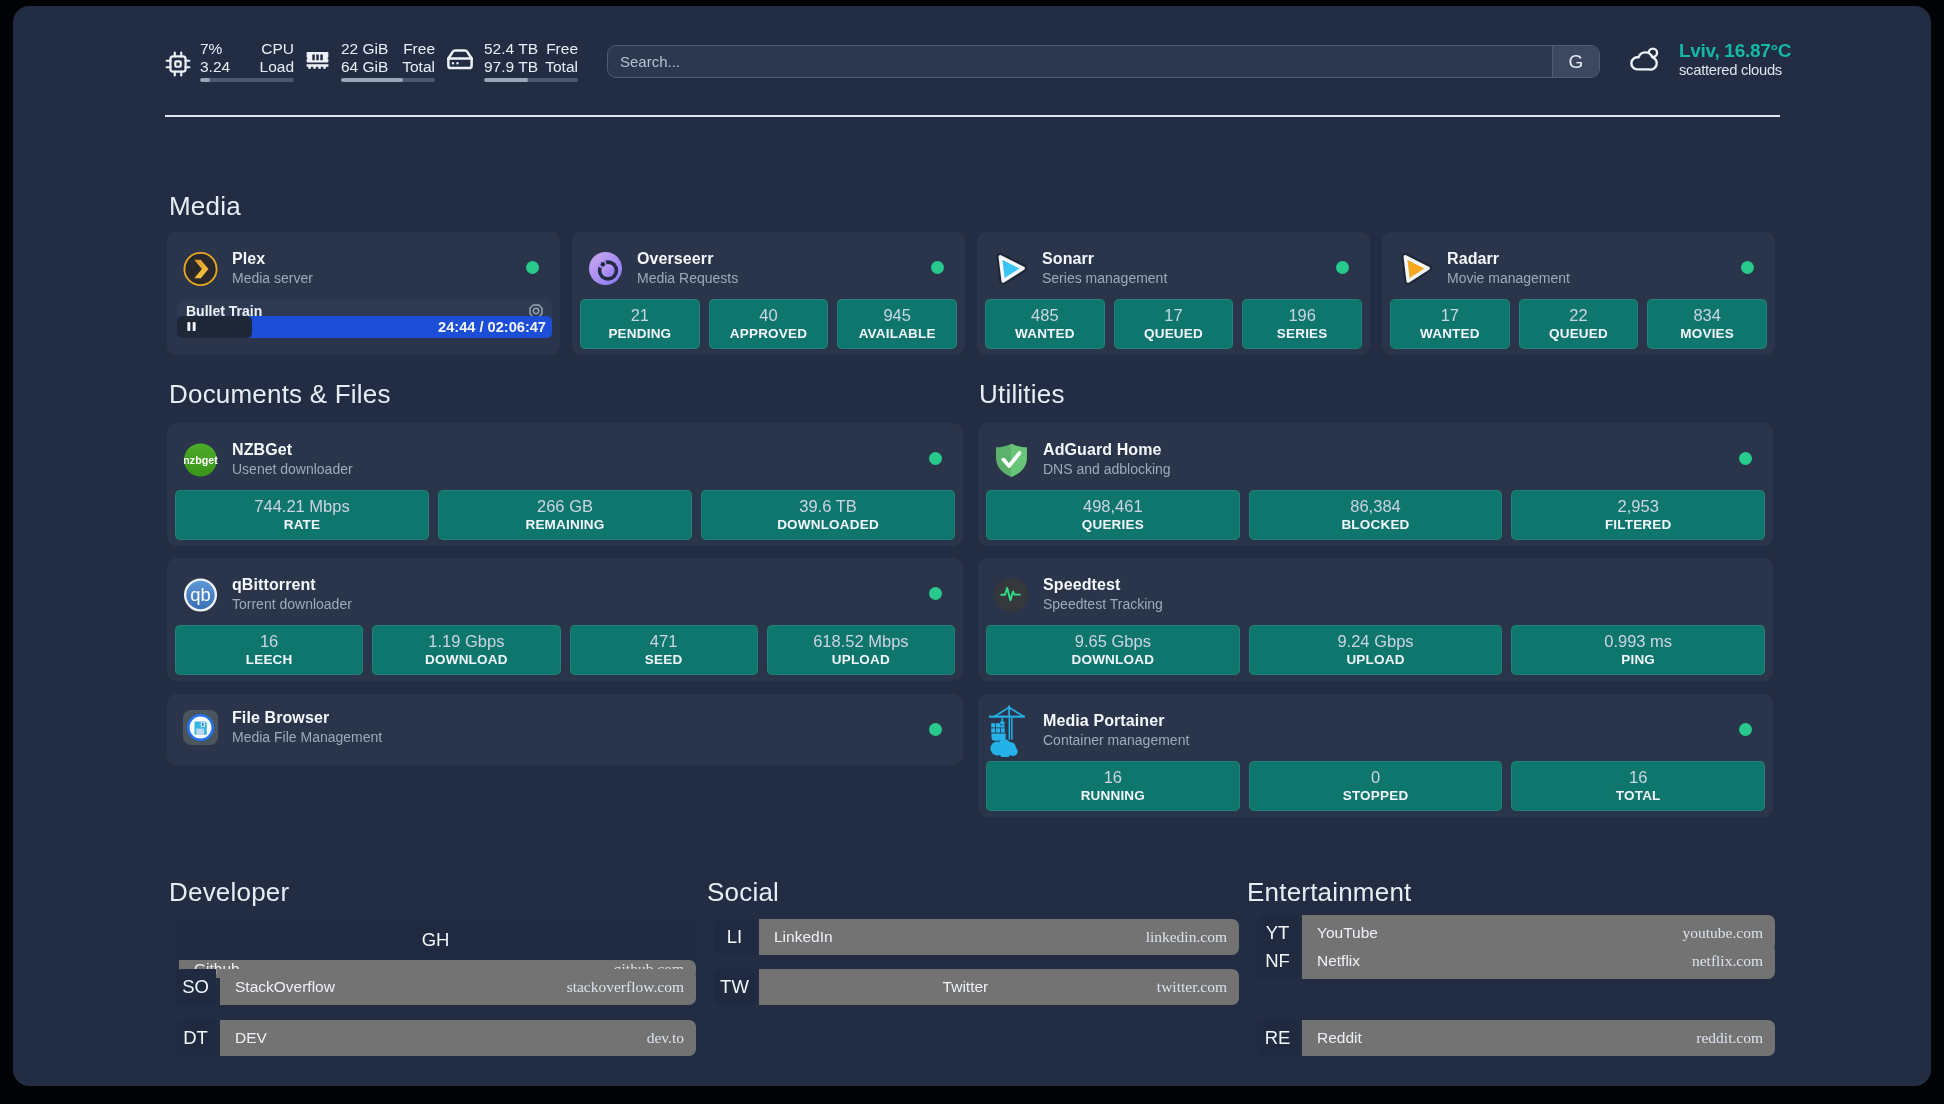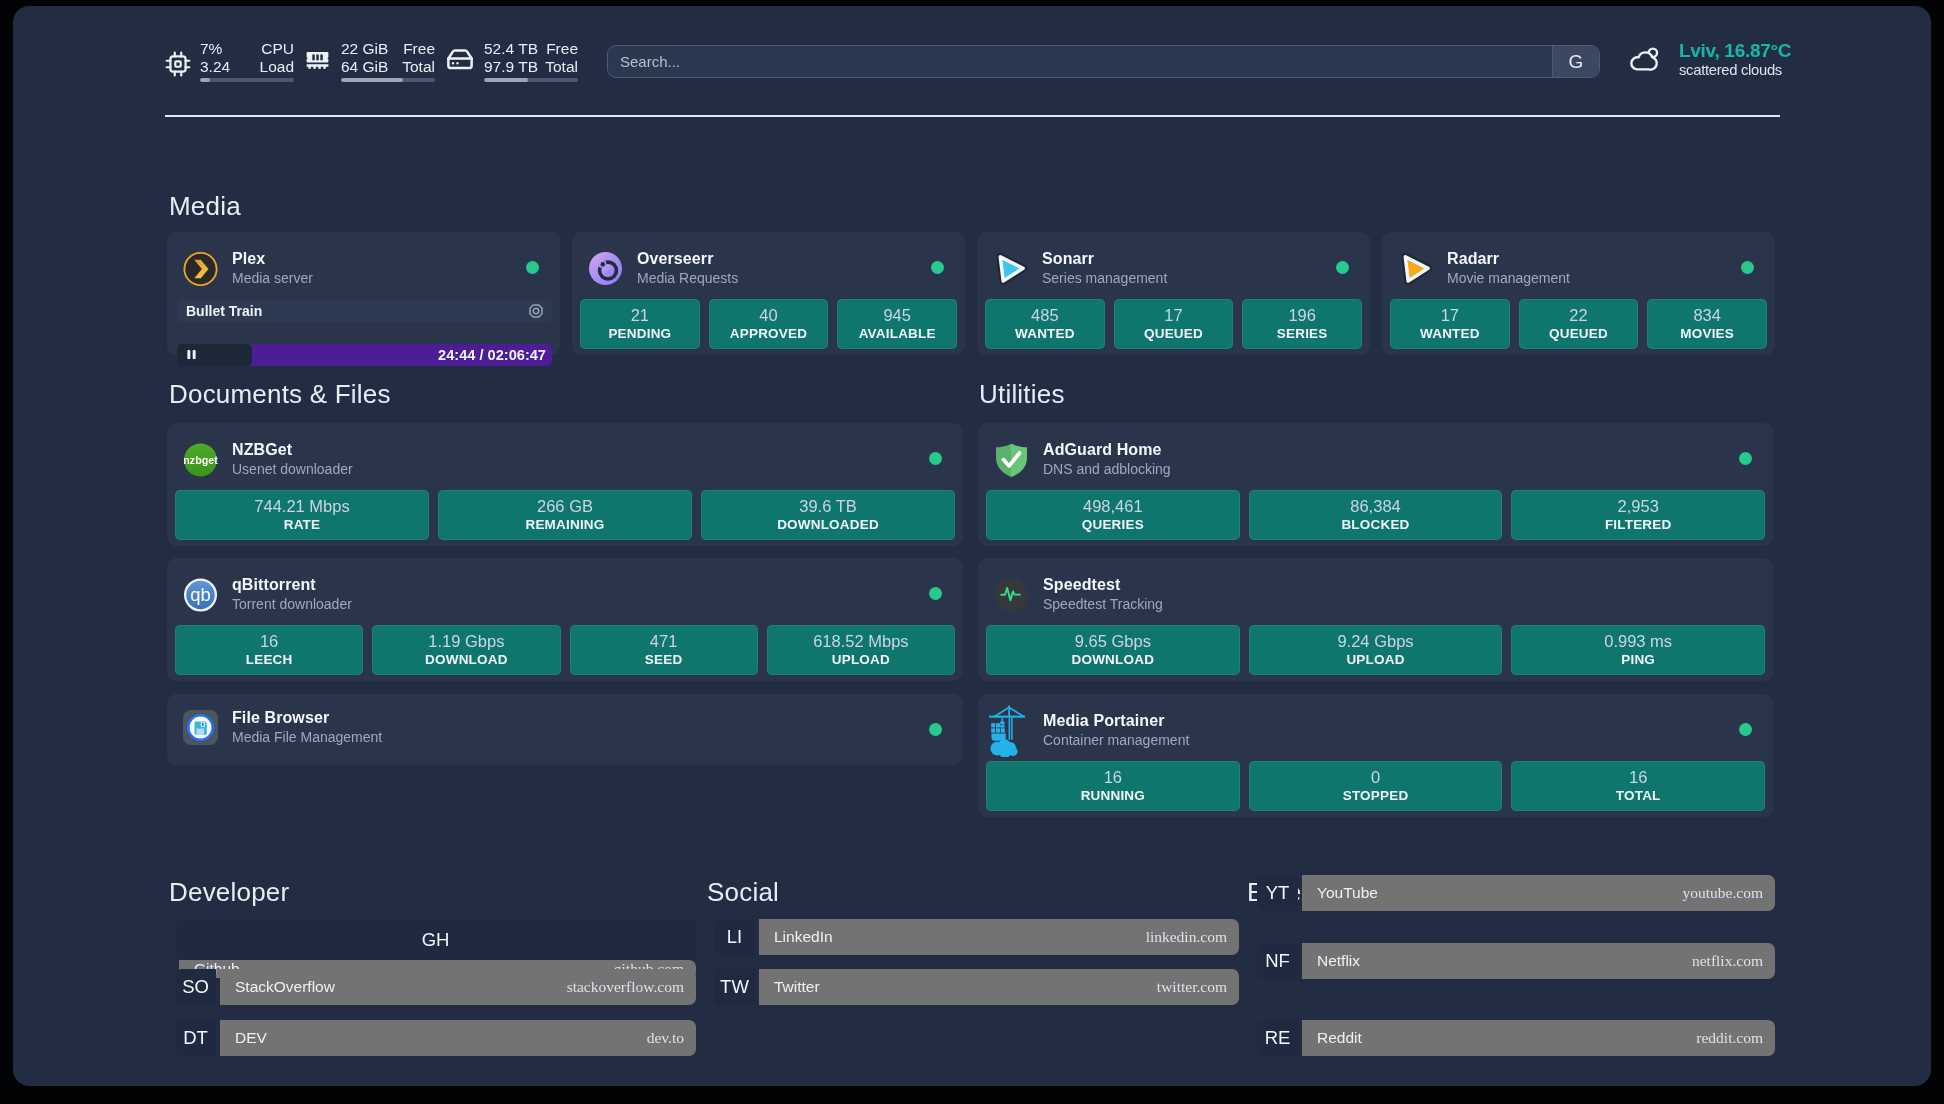--- a/index.html
+++ b/index.html
@@ -47,21 +47,21 @@
   .stat { flex:1; background:#0f766e; border:1px solid rgba(255,255,255,0.08); border-radius:5px;
           display:flex; flex-direction:column; align-items:center; justify-content:center; }
   .stat .v { font-size:16.5px; color:#ccd5e2; line-height:19px; }
   .stat .k { font-size:13.5px; font-weight:bold; color:#f2f6fb; line-height:17px; letter-spacing:0.2px; }
 
   
   .ptrack { position:absolute; left:10px; right:8px; top:68px; height:21.5px; background:#2e3a52; border-radius:5px;
             display:flex; align-items:center; font-size:14.5px; color:#eef2f8; }
   .ptrack .nm { padding-left:9px; flex:1; font-weight:bold; font-size:14px; }
   .ptrack .cam { width:16px; height:16px; margin-right:8px; color:#97a2b4; }
-  .prow { position:absolute; left:10px; right:8px; top:112px; height:21.5px; background:#4c1d95; border-radius:5px; }
+  .prow { position:absolute; left:10px; right:8px; top:84px; height:21.5px; background:#1d4ed8; border-radius:5px; }
   .pfill { position:absolute; left:0; top:0; width:75px; height:21.5px; background:#1e2737; border-radius:5px; }
   .pico { position:absolute; left:9px; top:5px; width:11px; height:11px; color:#f0f3f8; }
   .ptime { position:absolute; right:6px; top:2.5px; font-size:14.6px; font-weight:bold; color:#f0f4f9; }
 
   
   .bk { position:absolute; height:36px; display:flex; font-size:15.5px; }
   .bk .ab { flex:0 0 41px; background:#1f2a40; color:#f3f6fa; font-size:18.5px; display:flex; align-items:center; justify-content:center; border-radius:7px 0 0 7px; }
   .bk .st { flex:1; background:#737373; display:flex; align-items:center; border-radius:0 7px 7px 0; margin-left:4px; }
   .bk .nm { padding-left:15px; color:#edf1f7; flex:1; }
   .bk .ur { padding-right:12px; color:#dbe2ec;font-family:Liberation Serif, serif; }
@@ -525,29 +525,29 @@
       </div>
   </div>
 
   <div class="bk" style="left:701px; top:913px; width:525px;">
     <div class="ab">LI</div>
       <div class="st">
         <span class="nm">LinkedIn</span>
         <span class="ur">linkedin.com</span>
       </div>
   </div>
-  <div class="bk" style="left:701px; top:963px; width:525px;">
+  <div class="bk" style="left:701px; top:963px; width:525px;text-align:center;">
     <div class="ab">TW</div>
       <div class="st">
         <span class="nm">Twitter</span>
         <span class="ur">twitter.com</span>
       </div>
   </div>
 
-  <div class="bk" style="left:1244px; top:869px; width:518px;">
+  <div class="bk" style="left:1244px; top:909px; width:518px;">
     <div class="ab">YT</div>
       <div class="st">
         <span class="nm">YouTube</span>
         <span class="ur">youtube.com</span>
       </div>
   </div>
   <div class="bk" style="left:1244px; top:937px; width:518px;">
     <div class="ab">NF</div>
       <div class="st">
         <span class="nm">Netflix</span>

